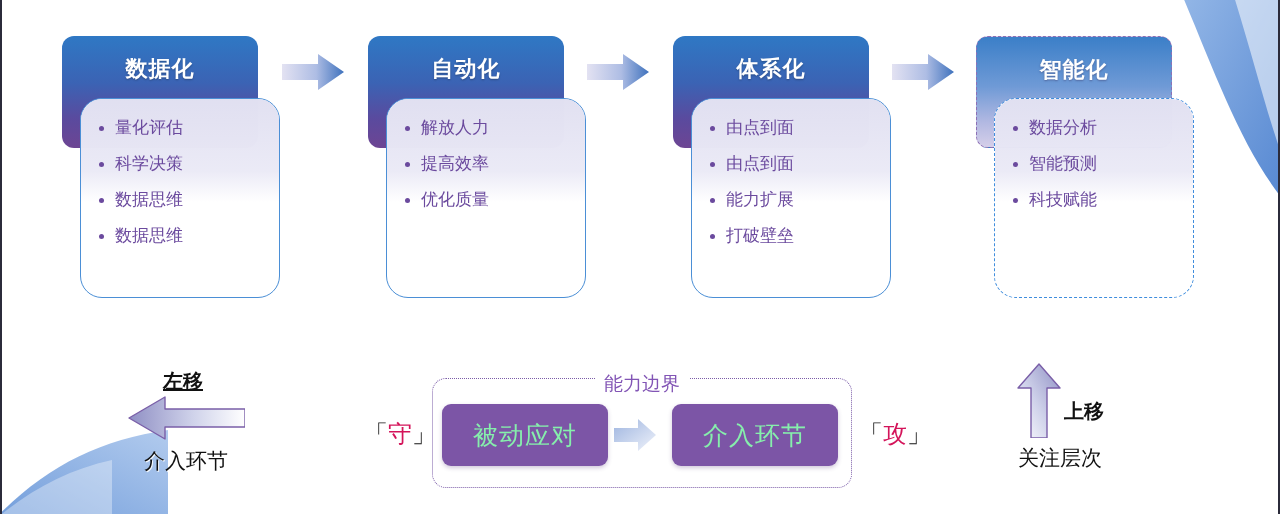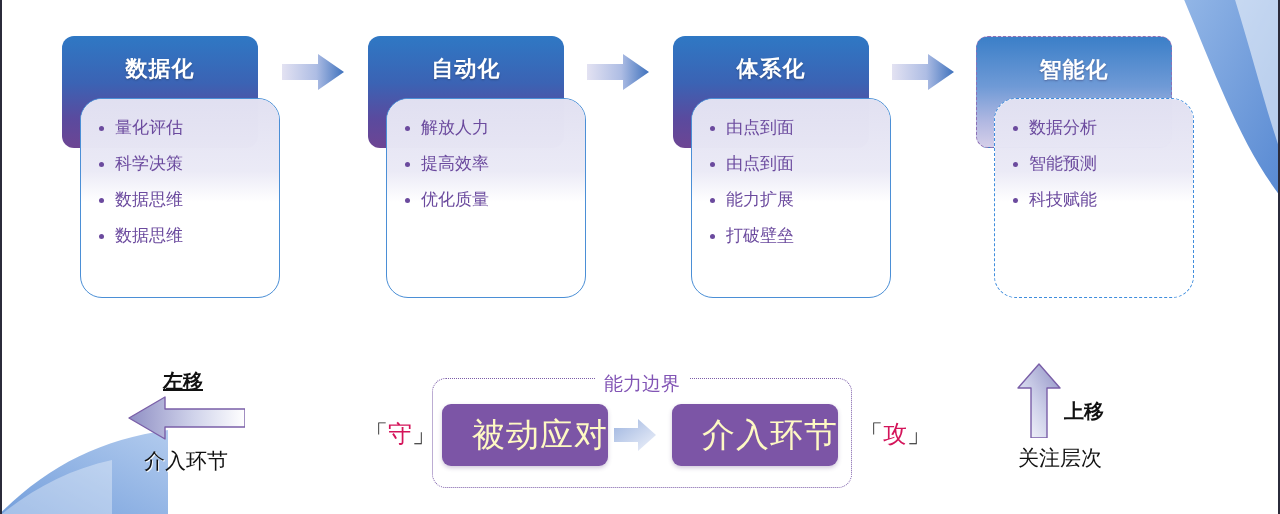--- a/index.html
+++ b/index.html
@@ -111,22 +111,22 @@
     position:absolute;left:432px;top:24px;width:420px;text-align:center;margin-top:7px;
   }
   #boundary-legend span{
     background:#ffffff;padding:0 9px;
     font-size:19px;color:#8255b5;
   }
 
   .state-chip{
     position:absolute;top:64px;width:166px;height:62px;
     background:#7c55a6;border-radius:9px;
-    display:flex;align-items:center;justify-content:flex-end;
-    font-size:33px;color:#fef9c3;letter-spacing:1px;
+    display:flex;align-items:center;justify-content:center;
+    font-size:25px;color:#86efac;letter-spacing:1px;
     box-shadow:0 2px 4px rgba(70,40,110,.25);
   }
   .state-chip.s0{left:442px;}
   .state-chip.s1{left:672px;}
 
   #mid-arrow{position:absolute;left:614px;top:78px;width:42px;height:34px;}
 
   .gf-mark{
     position:absolute;top:78px;font-size:24px;color:#111111;white-space:nowrap;
   }

